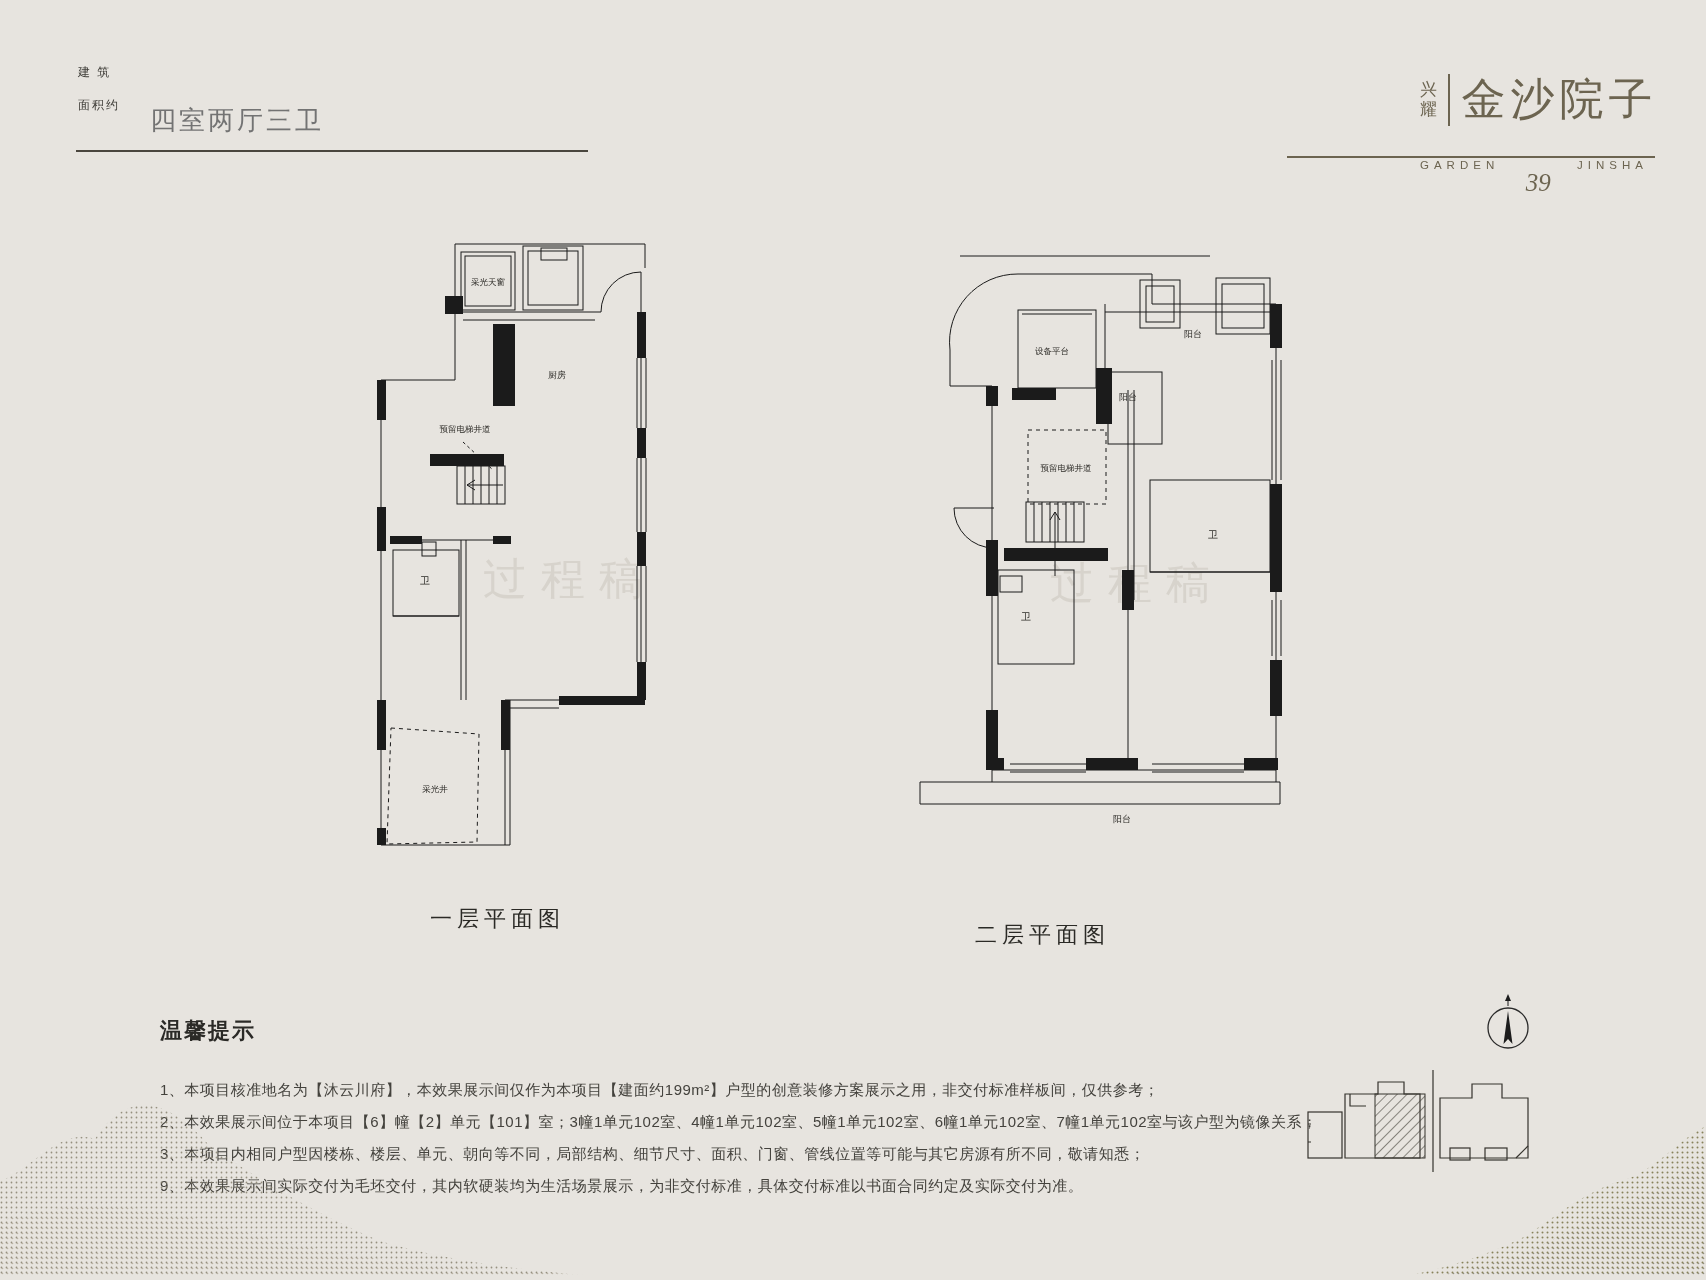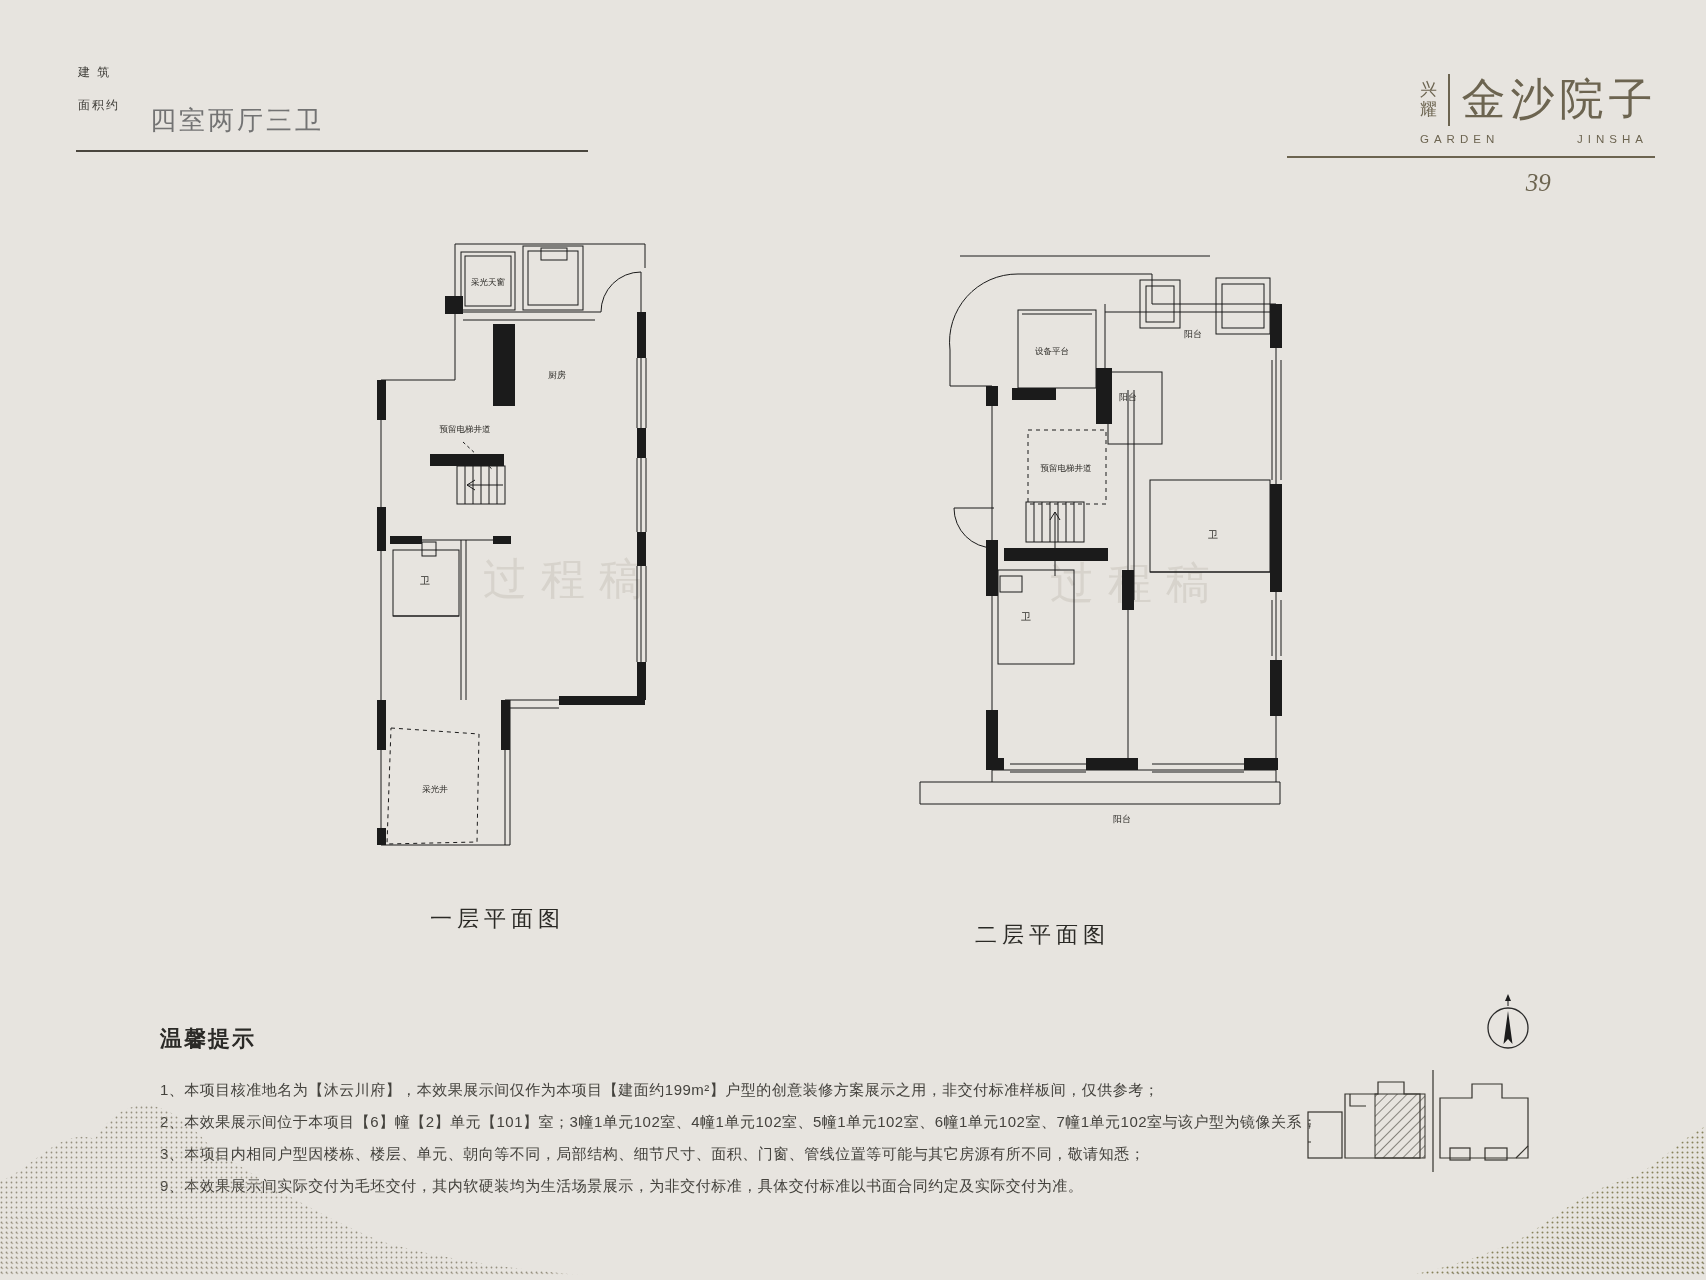--- a/index.html
+++ b/index.html
@@ -16,34 +16,34 @@
   .area-power{font-size:26px;margin-bottom:40px;}
   .layout-text{font-size:26px;letter-spacing:3px;margin:9px 0 8px 20px;color:#737373;}
   .rule-left{position:absolute;left:76px;top:150px;width:512px;height:2px;background:#4a463e;}
 
   
   .logo{position:absolute;left:1420px;top:70px;color:#6c6450;}
   .logo-top{display:flex;align-items:center;}
   .brand-col{display:flex;flex-direction:column;font-size:17px;line-height:1.15;letter-spacing:1px;font-family:"Liberation Serif","DejaVu Serif",serif;}
   .logo-divider{width:1.5px;height:52px;background:#6c6450;margin:0 12px 0 10px;}
   .logo-name{font-family:"Liberation Serif","DejaVu Serif",serif;font-size:44px;letter-spacing:5px;font-weight:500;}
-  .logo-sub{display:flex;align-items:flex-start;justify-content:space-between;width:228px;margin-top:4px;}
+  .logo-sub{display:flex;align-items:center;justify-content:space-between;width:228px;margin-top:4px;}
   .logo-sub .word{font-size:11.5px;letter-spacing:5px;}
   .logo-sub .num{font-family:"Liberation Serif","DejaVu Serif",serif;font-style:italic;font-size:25px;margin-top:36px;}
   .rule-right{position:absolute;left:1287px;top:156px;width:368px;height:1.5px;background:#6c6450;}
 
   
   .plan{position:absolute;}
   .plan svg{display:block;}
   .caption{position:absolute;font-size:22px;letter-spacing:5px;color:#2b2a26;text-align:center;}
   .caption.first{left:345px;top:904px;width:305px;}
   .caption.second{left:895px;top:920px;width:295px;}
 
   
-  .notes-title{position:absolute;left:160px;top:1016px;font-size:22px;font-weight:700;letter-spacing:2px;color:#2b2a27;margin-top:8px;}
+  .notes-title{position:absolute;left:160px;top:1016px;font-size:22px;font-weight:700;letter-spacing:2px;color:#2b2a27;}
   .notes-list{position:absolute;left:160px;top:1080px;font-size:15px;color:#44423d;letter-spacing:0.5px;}
   .notes-list .note{white-space:nowrap;margin-bottom:13px;line-height:19px;}
 
   
   .mountain-left{position:absolute;left:0;bottom:0;}
   .mountain-right{position:absolute;right:0;bottom:0;}
   .compass{position:absolute;left:1478px;top:990px;}
   .minimap{position:absolute;left:1300px;top:1062px;}
 </style>
 </head>

